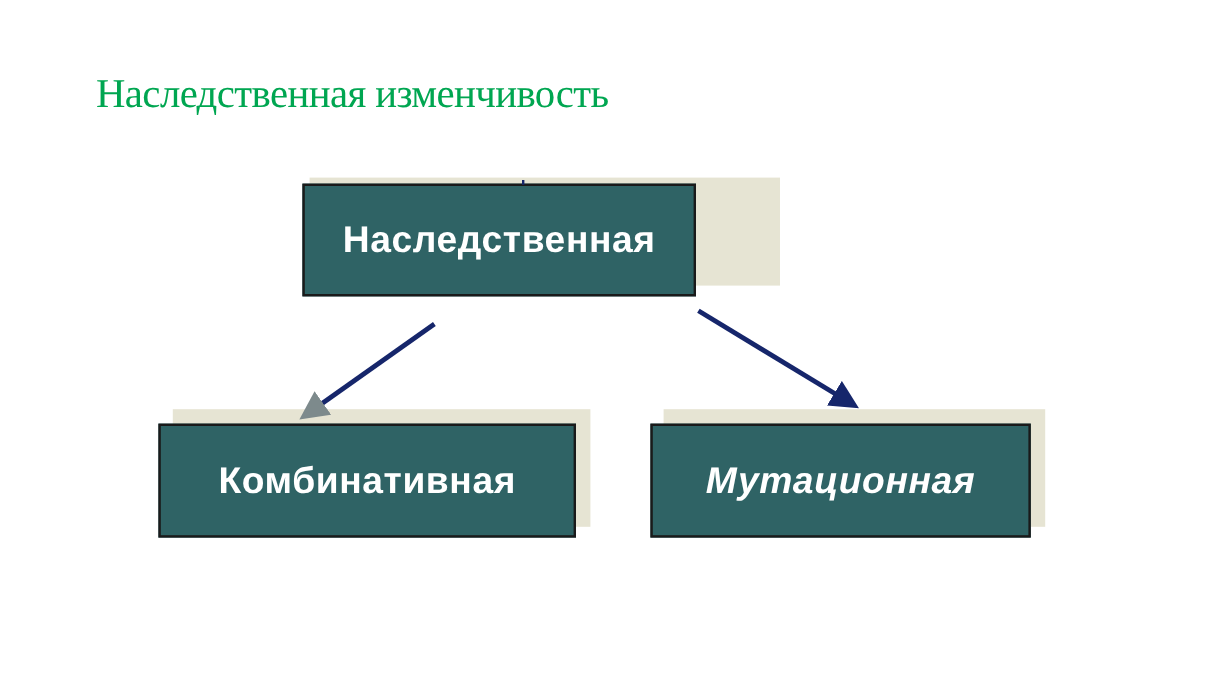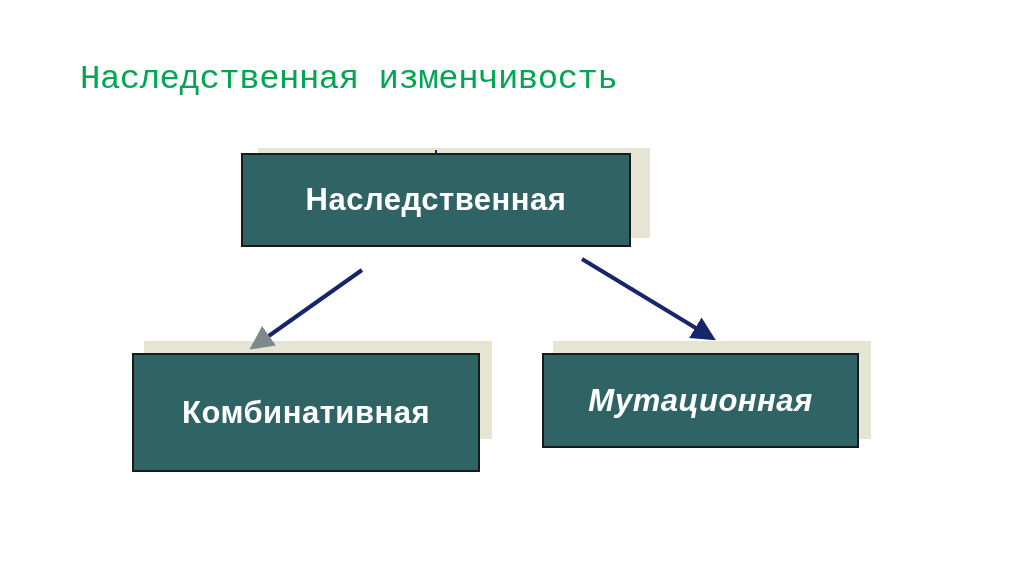--- a/index.html
+++ b/index.html
@@ -2,46 +2,46 @@
 <html><head>
 <meta charset="utf-8">
 <style>
   html, body { margin:0; padding:0; }
   body {
     width:1024px; height:574px; background:#ffffff; position:relative; overflow:hidden;
     font-family: "Liberation Sans", "DejaVu Sans", sans-serif;
   }
   .title {
     position:absolute; left:80px; top:60px;
-    font-family: Liberation Mono, monospace;
+    font-family: Liberation Serif, serif;
     font-size:34px; color:#00a651; letter-spacing:-0.5px; white-space:nowrap;
   }
   .shadow {
     position:absolute; background:#e6e4d3;
   }
   .box {
     position:absolute; background:#2f6365; border:2px solid #1a1a1a; box-sizing:border-box;
     display:flex; align-items:center; justify-content:center;
     color:#ffffff; font-weight:bold; font-size:31px; letter-spacing:0.5px;
     font-family: "Liberation Sans", "DejaVu Sans", sans-serif;
   }
   svg.arrows { position:absolute; left:0; top:0; }
 </style>
 </head>
 <body>
 
 <div class="title">Наследственная изменчивость</div>
 
 <div class="shadow" style="left:258px;top:148px;width:392px;height:90px;"></div>
-<div class="box" style="left:241px;top:153px;width:390px;height:94px;align-items:center;">
+<div class="box" style="left:252px;top:153px;width:328px;height:94px;align-items:center;">
   <span>Наследственная</span>
 </div>
 
 <div class="shadow" style="left:144px;top:341px;width:348px;height:98px;"></div>
-<div class="box" style="left:132px;top:353px;width:348px;height:119px;">
+<div class="box" style="left:132px;top:353px;width:348px;height:95px;">
   <span>Комбинативная</span>
 </div>
 
 <div class="shadow" style="left:553px;top:341px;width:318px;height:98px;"></div>
 <div class="box" style="left:542px;top:353px;width:317px;height:95px;font-style:italic;">
   <span>Мутационная</span>
 </div>
 
 <svg class="arrows" width="1024" height="574">
   <defs>

